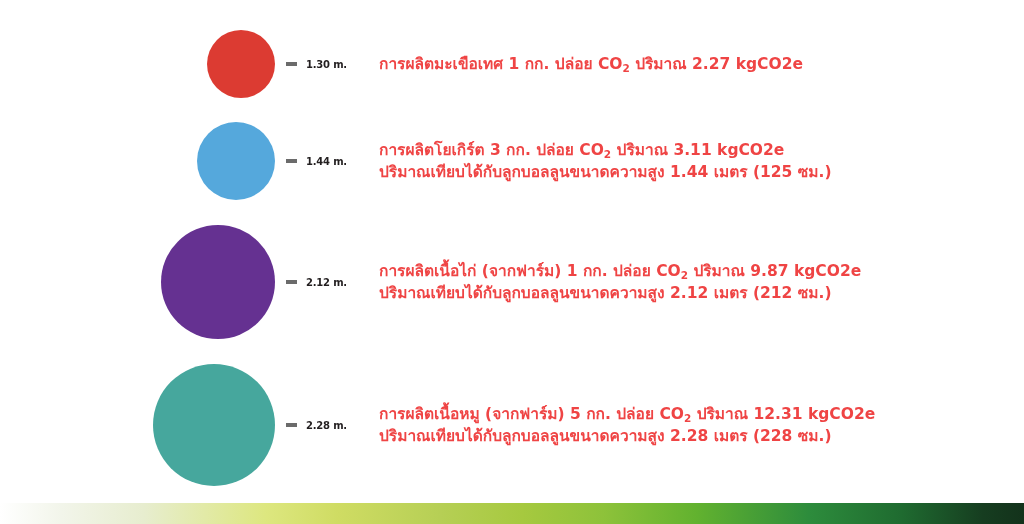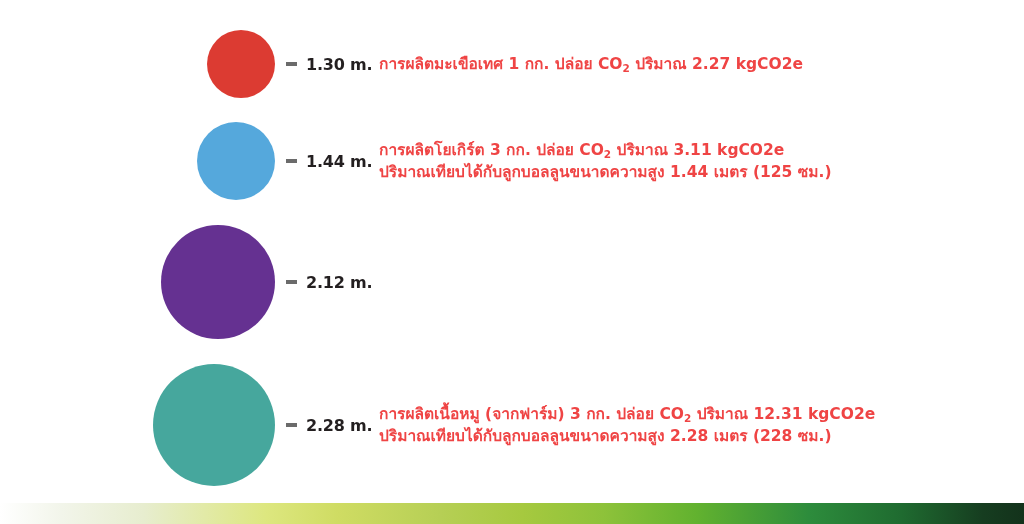--- a/index.html
+++ b/index.html
@@ -85,21 +85,21 @@
     background: #6b6b6b;
   }
   .bracket .cap.top { top: 0; }
   .bracket .cap.bottom { bottom: 0; }
 
   .measure-label {
     position: absolute;
     left: 306px;
     top: 50%;
     transform: translateY(-50%);
-    font-size: 16px;
+    font-size: 10px;
     font-weight: bold;
     color: #231f20;
     letter-spacing: -0.2px;
     white-space: nowrap;
   }
 
   .text-col {
     position: absolute;
     left: 379px;
     top: 50%;
@@ -199,37 +199,39 @@
       </div>
       <div class="bracket-col" style="height:114px; top:0px;">
         <div class="bracket">
           <span class="cap top"></span>
           <span class="stem"></span>
           <span class="cap bottom"></span>
         </div>
       </div>
       <div class="measure-label">2.12 m.</div>
       <div class="text-col">
+        <div class="text-line"><span>การผลิตเนื้อไก่ (จากฟาร์ม) 1 กก. ปล่อย CO</span><sub>2</sub><span> ปริมาณ 9.87 kgCO2e</span></div>
+        <div class="text-line">ปริมาณเทียบได้กับลูกบอลลูนขนาดความสูง 2.12 เมตร (212 ซม.)</div>
       </div>
     </div>
 
     <div class="row" style="top:364px; height:122px;">
       <div class="circle-col">
         <span class="balloon-circle" style="width:122px; height:122px; background:#46a79d;"></span>
       </div>
       <div class="bracket-col" style="height:122px; top:0px;">
         <div class="bracket">
           <span class="cap top"></span>
           <span class="stem"></span>
           <span class="cap bottom"></span>
         </div>
       </div>
       <div class="measure-label">2.28 m.</div>
       <div class="text-col">
-        <div class="text-line"><span>การผลิตเนื้อหมู (จากฟาร์ม) 3 กก. ปล่อย CO</span><sub>2</sub><span> ปริมาณ 12.31 kgCO2e</span></div>
+        <div class="text-line"><span>การผลิตเนื้อหมู (จากฟาร์ม) 5 กก. ปล่อย CO</span><sub>2</sub><span> ปริมาณ 12.31 kgCO2e</span></div>
         <div class="text-line">ปริมาณเทียบได้กับลูกบอลลูนขนาดความสูง 2.28 เมตร (228 ซม.)</div>
       </div>
     </div>
 
   </div>
 
   <div class="bottom-bar">
     <div class="grad"></div>
   </div>
 

